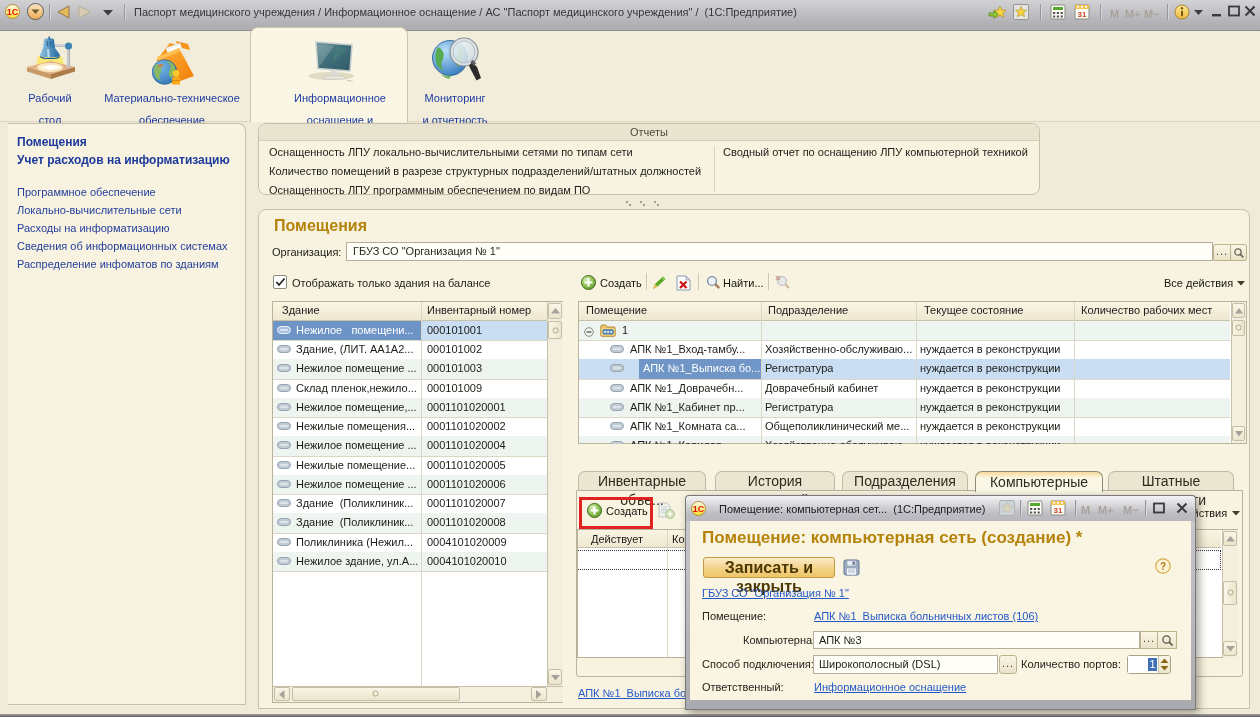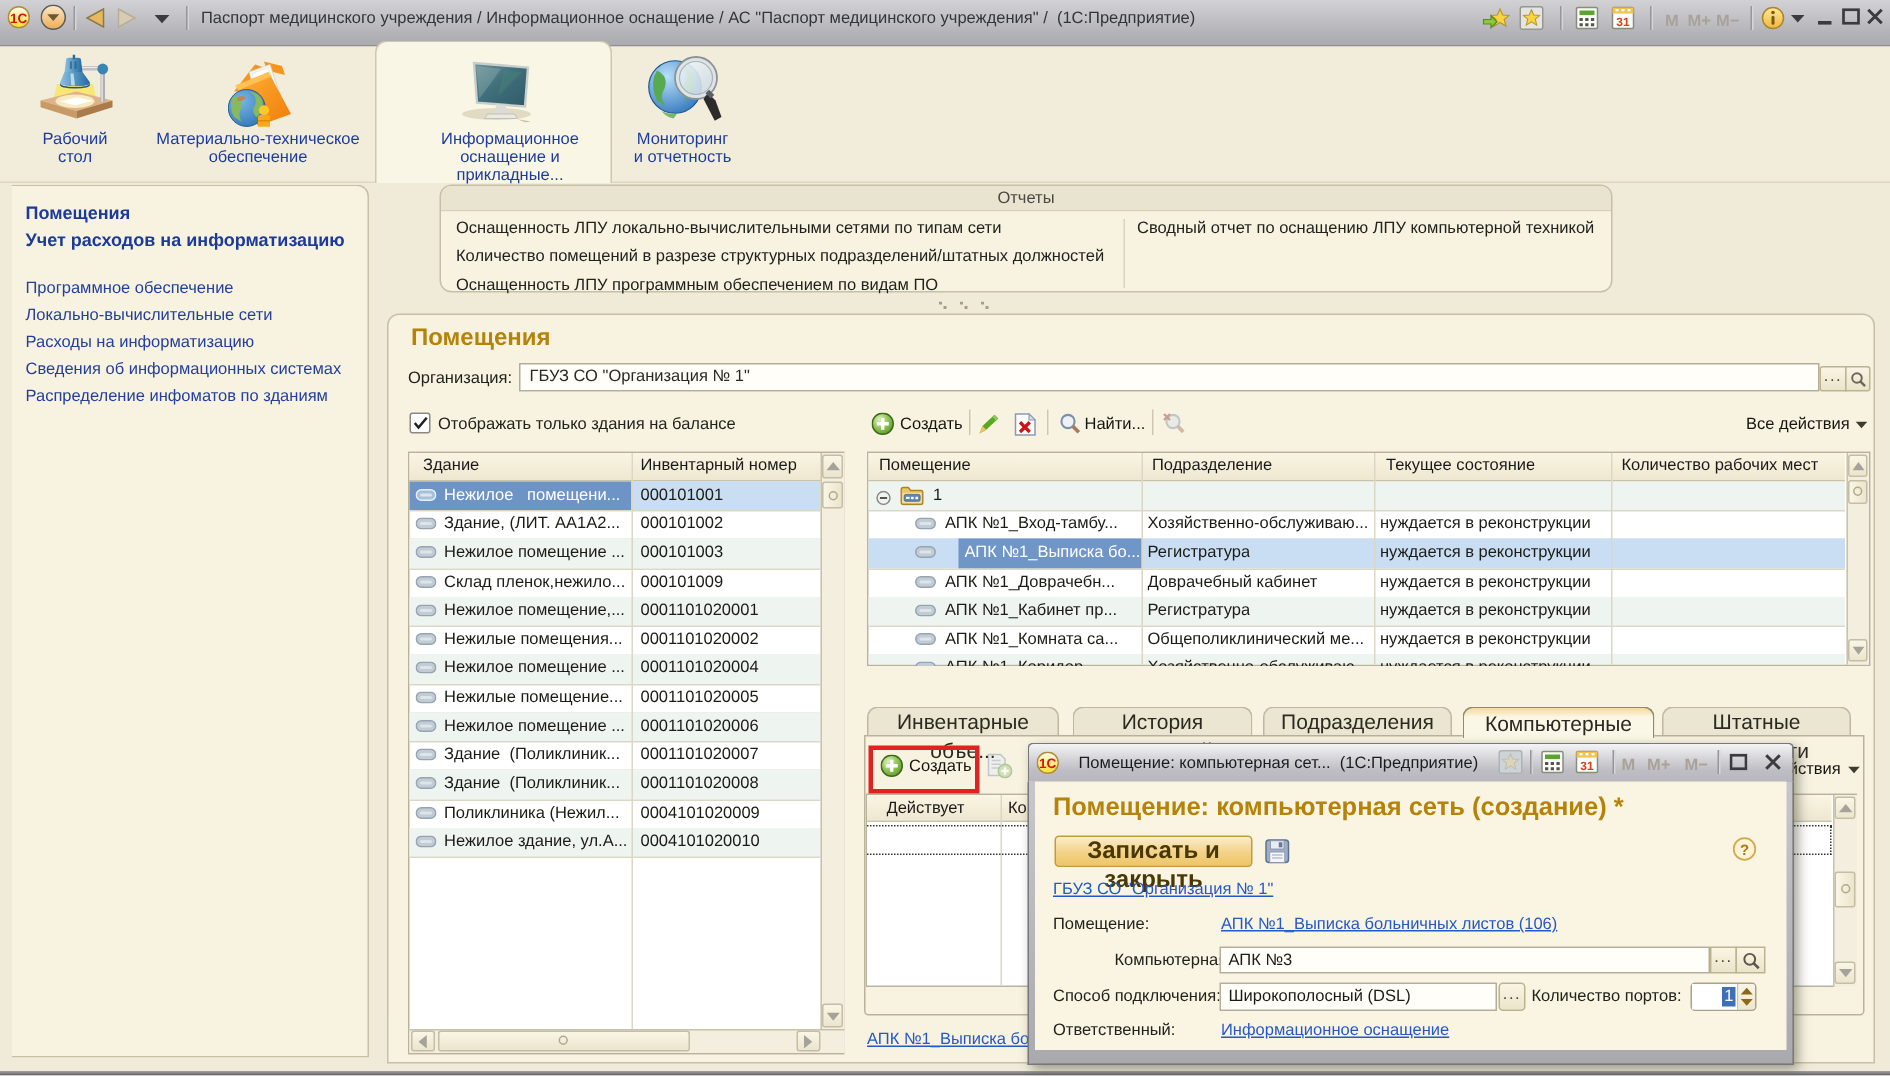--- a/index.html
+++ b/index.html
@@ -9,27 +9,27 @@
 .nw { white-space:nowrap; }
 
 #topbar { left:0; top:0; width:1260px; height:31px;
   background:linear-gradient(#d2d2d5 0%, #c2c2c6 40%, #b2b2b7 75%, #ababb0 100%);
   border-bottom:1px solid #8e8e92; }
 .tsep { position:absolute; top:4px; width:1px; height:16px; background:#97979b; box-shadow:1px 0 0 #d6d6d8; }
 
 #strip { left:0; top:31px; width:1260px; height:91px; background:#f2eddb; border-bottom:1px solid #ddd7c1;}
 #activetab { left:250px; top:27px; width:158px; height:95px; background:#faf6e5;
   border:1px solid #cdc7ae; border-bottom:none; border-radius:8px 8px 0 0; }
-.seclbl { position:absolute; color:#1d3ba0; font-size:11px; text-align:center; line-height:12px; }
+.seclbl { position:absolute; color:#1d3ba0; font-size:11px; text-align:center; line-height:22px; }
 
 .panel { position:absolute; background:#f8f3e1; border:1px solid #c6c0a8; }
 #navpanel { left:8px; top:123px; width:238px; height:582px; border-radius:0 8px 0 0; border-left:none; }
 .navitem { color:#24409c; font-size:11px; height:18px; line-height:18px; padding-left:9px; white-space:nowrap;}
 .navbold { font-weight:bold; font-size:12px; color:#1c3a9c; }
-#reports { left:258px; top:123px; width:782px; height:72px; border-radius:8px;margin-left:35px; }
+#reports { left:258px; top:123px; width:782px; height:72px; border-radius:8px; }
 #rephead { position:absolute; left:0; top:0; width:780px; height:17px; background:#e9e4d0; border-bottom:1px solid #d6d0ba; border-radius:7px 7px 0 0;
   text-align:center; color:#4a4a42; font-size:11px; line-height:17px;}
 .replink { font-size:11px; color:#23231e; white-space:nowrap; height:19px; line-height:19px;}
 #mainpanel { left:258px; top:209px; width:992px; height:500px; border-radius:8px 8px 0 0; }
 
 .tinput { position:absolute; background:#fffef8; border:1px solid #b3ad99; }
 .btnbeige { position:absolute; background:linear-gradient(#faf5e4,#ebe4ca); border:1px solid #bab48f; color:#4a463a; text-align:center; }
 
 .thead { position:absolute; background:linear-gradient(#faf5e3,#eee7d0); color:#23231c; }
 .cell { position:absolute; white-space:nowrap; overflow:hidden; font-size:11px; }

